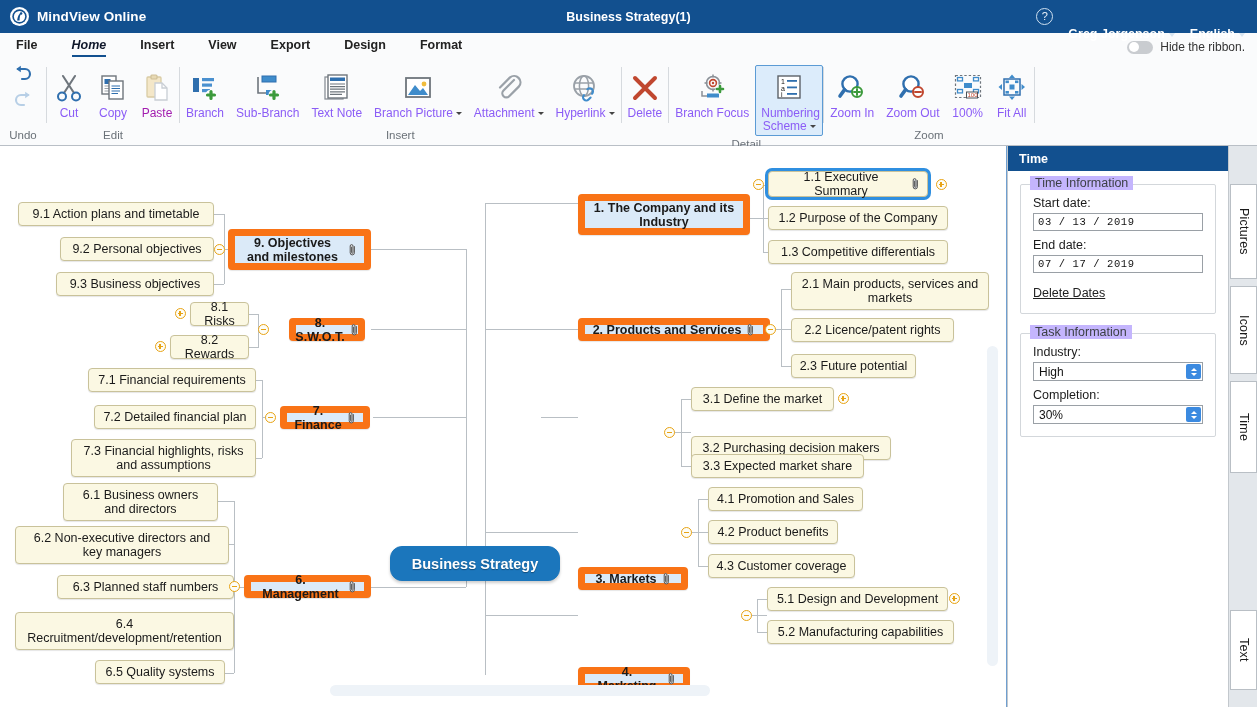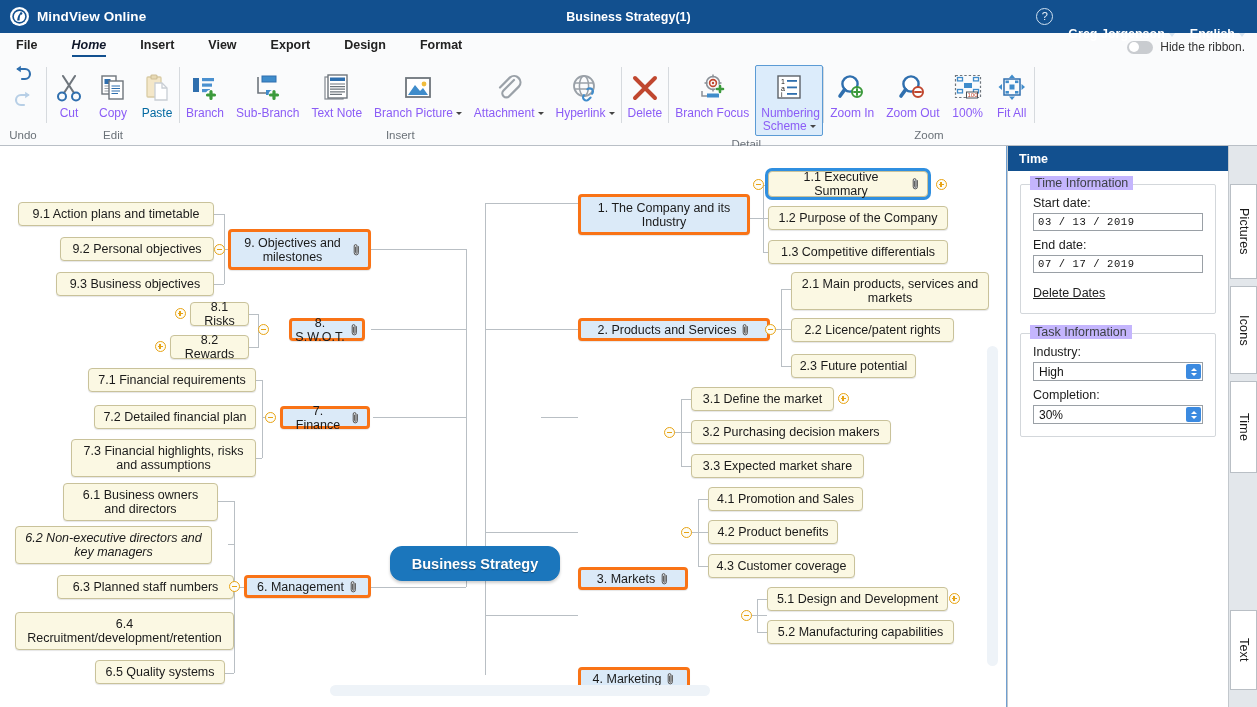--- a/index.html
+++ b/index.html
@@ -94,21 +94,21 @@
     justify-content:flex-start;
     padding:3px 5px 2px 5px; cursor:pointer; min-width:44px;
     border:1px solid transparent; border-radius:2px;
   }
   .ritem .icon { height:38px; display:flex; align-items:center; justify-content:center; }
   .ritem .rlabel {
     font-size:12px; color:#8b5cf6; text-align:center; line-height:13px;
     white-space:nowrap;
   }
   .ritem.sel { background:#dcecfb; border-color:#5b9bd5; }
-  .ritem.disabled .rlabel { color:#0369a1; }
+  .ritem.disabled .rlabel { color:#a21caf; }
   .ritem .rlabel.wrap { white-space:normal; width:56px; }
   .caret-s {
     display:inline-block; margin-left:3px;
     border-left:3px solid transparent; border-right:3px solid transparent;
     border-top:3.5px solid #444; vertical-align:middle;
   }
   
   #grp-undo .rgroup-items { flex-direction:column; align-items:center; padding:2px 10px 0 10px; gap:2px; }
   .arrow-btn { cursor:pointer; padding:1px 3px; }
 
@@ -127,22 +127,22 @@
     text-align:center; line-height:14px;
     padding:2px 7px;
     cursor:pointer;
     z-index:4;
   }
   .node.sub {
     background:#fbf8e3; border:1px solid #c9c29a;
     box-shadow:0 1px 1px rgba(0,0,0,.10);
   }
   .node.main {
-    background:#dbeaf8; border:3px solid #f97316;
-    font-weight:normal;
+    background:#dbeaf8; border:7px solid #f97316;
+    font-weight:bold;
     box-shadow:0 1px 1px rgba(0,0,0,.10);
   }
   .node.root {
     background:#1b76bc; border:1px solid #1b76bc;
     border-radius:12px;
     color:#fff; font-weight:bold; font-size:14.5px;
     text-shadow:0 1px 1px rgba(0,0,0,.35);
     box-shadow:0 2px 3px rgba(0,0,0,.20);
   }
   .node.selected { box-shadow:0 0 0 3px #2f8fe0; }
@@ -644,21 +644,21 @@
   <div class="node sub" style="left:791px; top:172px; width:163px; height:24px;">
     <span class="node-label">2.2 Licence/patent rights</span>
   </div>
   <div class="node sub" style="left:791px; top:208px; width:125px; height:24px;">
     <span class="node-label">2.3 Future potential</span>
   </div>
 
   <div class="node sub" style="left:691px; top:241px; width:143px; height:24px;">
     <span class="node-label">3.1 Define the market</span>
   </div>
-  <div class="node sub" style="left:691px; top:274px; width:200px; height:24px;">
+  <div class="node sub" style="left:691px; top:290px; width:200px; height:24px;">
     <span class="node-label">3.2 Purchasing decision makers</span>
   </div>
   <div class="node sub" style="left:691px; top:308px; width:173px; height:24px;">
     <span class="node-label">3.3 Expected market share</span>
   </div>
 
   <div class="node sub" style="left:708px; top:341px; width:155px; height:24px;">
     <span class="node-label">4.1 Promotion and Sales</span>
   </div>
   <div class="node sub" style="left:708px; top:374px; width:130px; height:24px;">
@@ -723,21 +723,21 @@
   <div class="node sub" style="left:94px; top:259px; width:162px; height:24px;">
     <span class="node-label">7.2 Detailed financial plan</span>
   </div>
   <div class="node sub" style="left:71px; top:293px; width:185px; height:38px;">
     <span class="node-label">7.3 Financial highlights, risks and assumptions</span>
   </div>
 
   <div class="node sub" style="left:63px; top:337px; width:155px; height:38px;">
     <span class="node-label">6.1 Business owners and directors</span>
   </div>
-  <div class="node sub" style="left:15px; top:380px; width:197px; height:38px;font-style:italic;">
+  <div class="node sub" style="left:15px; top:380px; width:214px; height:38px;">
     <span class="node-label">6.2 Non-executive directors and key managers</span>
   </div>
   <div class="node sub" style="left:57px; top:429px; width:177px; height:24px;">
     <span class="node-label">6.3 Planned staff numbers</span>
   </div>
   <div class="node sub" style="left:15px; top:466px; width:219px; height:38px;">
     <span class="node-label">6.4  Recruitment/development/retention</span>
   </div>
   <div class="node sub" style="left:95px; top:514px; width:130px; height:24px;">
     <span class="node-label">6.5 Quality systems</span>

